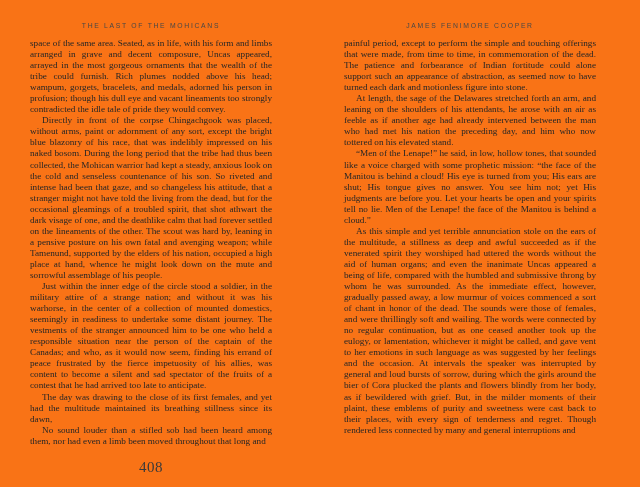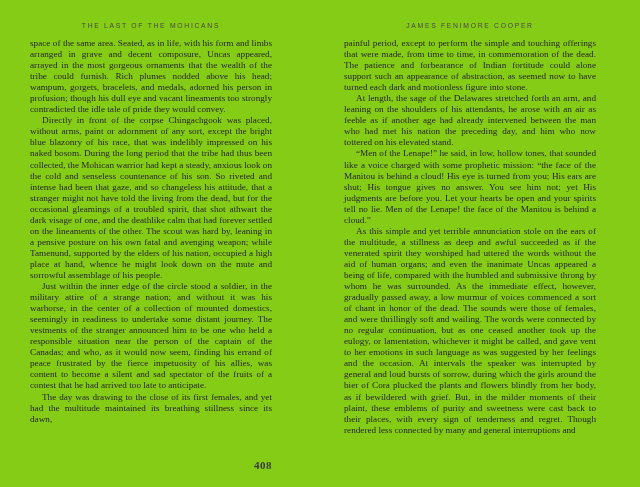--- a/index.html
+++ b/index.html
@@ -5,21 +5,21 @@
   html, body { margin: 0; padding: 0; }
   body {
     width: 640px; height: 487px;
     background: #ffffff;
     font-family: "Liberation Serif", serif;
     overflow: hidden;
   }
   .spread {
     position: relative;
     width: 640px; height: 487px;
-    background: #84cc16;
+    background: #f97316;
   }
   .page { position: absolute; top: 0; height: 487px; }
   .page.left  { left: 30px;  width: 242px; }
   .page.right { left: 344px; width: 252px; }
   .running-head {
     position: absolute; top: 22px; left: 0; right: 0;
     text-align: center;
     font-family: "Liberation Sans", sans-serif;
     font-size: 6.8px;
     letter-spacing: 1.7px;
@@ -30,39 +30,39 @@
     position: absolute; top: 38px; left: 0; right: 0;
     font-size: 9.2px;
     line-height: 11.05px;
     color: #262626;
     text-align: justify;
   }
   .body-text p { margin: 0; text-indent: 12px; }
   .body-text p.no-indent { text-indent: 0; }
   .folio {
     position: absolute; top: 459px; left: 0; right: 0;
-    text-align: right;
-    font-size: 11px;
+    text-align: center;
+    font-size: 15px;
     letter-spacing: 0.5px;
     color: #3a3a3a;
-    font-weight: bold;
   }
 </style>
 </head>
 <body>
 
 <div class="spread">
 
   <section class="page left">
     <div class="running-head">THE LAST OF THE MOHICANS</div>
     <div class="body-text">
       <p class="no-indent">space of the same area. Seated, as in life, with his form and limbs arranged in grave and decent composure, Uncas appeared, arrayed in the most gorgeous ornaments that the wealth of the tribe could furnish. Rich plumes nodded above his head; wampum, gorgets, bracelets, and medals, adorned his person in profusion; though his dull eye and vacant lineaments too strongly contradicted the idle tale of pride they would convey.</p>
       <p>Directly in front of the corpse Chingachgook was placed, without arms, paint or adornment of any sort, except the bright blue blazonry of his race, that was indelibly impressed on his naked bosom. During the long period that the tribe had thus been collected, the Mohican warrior had kept a steady, anxious look on the cold and senseless countenance of his son. So riveted and intense had been that gaze, and so changeless his attitude, that a stranger might not have told the living from the dead, but for the occasional gleamings of a troubled spirit, that shot athwart the dark visage of one, and the deathlike calm that had forever settled on the lineaments of the other. The scout was hard by, leaning in a pensive posture on his own fatal and avenging weapon; while Tamenund, supported by the elders of his nation, occupied a high place at hand, whence he might look down on the mute and sorrowful assemblage of his people.</p>
       <p>Just within the inner edge of the circle stood a soldier, in the military attire of a strange nation; and without it was his warhorse, in the center of a collection of mounted domestics, seemingly in readiness to undertake some distant journey. The vestments of the stranger announced him to be one who held a responsible situation near the person of the captain of the Canadas; and who, as it would now seem, finding his errand of peace frustrated by the fierce impetuosity of his allies, was content to become a silent and sad spectator of the fruits of a contest that he had arrived too late to anticipate.</p>
       <p>The day was drawing to the close of its first females, and yet had the multitude maintained its breathing stillness since its dawn,</p>
+      <p>No sound louder than a stifled sob had been heard among them, nor had even a limb been moved throughout that long and</p>
     </div>
     <div class="folio">408</div>
   </section>
 
   <section class="page right">
     <div class="running-head">JAMES FENIMORE COOPER</div>
     <div class="body-text">
       <p class="no-indent">painful period, except to perform the simple and touching offerings that were made, from time to time, in commemoration of the dead. The patience and forbearance of Indian fortitude could alone support such an appearance of abstraction, as seemed now to have turned each dark and motionless figure into stone.</p>
       <p>At length, the sage of the Delawares stretched forth an arm, and leaning on the shoulders of his attendants, he arose with an air as feeble as if another age had already intervened between the man who had met his nation the preceding day, and him who now tottered on his elevated stand.</p>
       <p>“Men of the Lenape!” he said, in low, hollow tones, that sounded like a voice charged with some prophetic mission: “the face of the Manitou is behind a cloud! His eye is turned from you; His ears are shut; His tongue gives no answer. You see him not; yet His judgments are before you. Let your hearts be open and your spirits tell no lie. Men of the Lenape! the face of the Manitou is behind a cloud.”</p>

